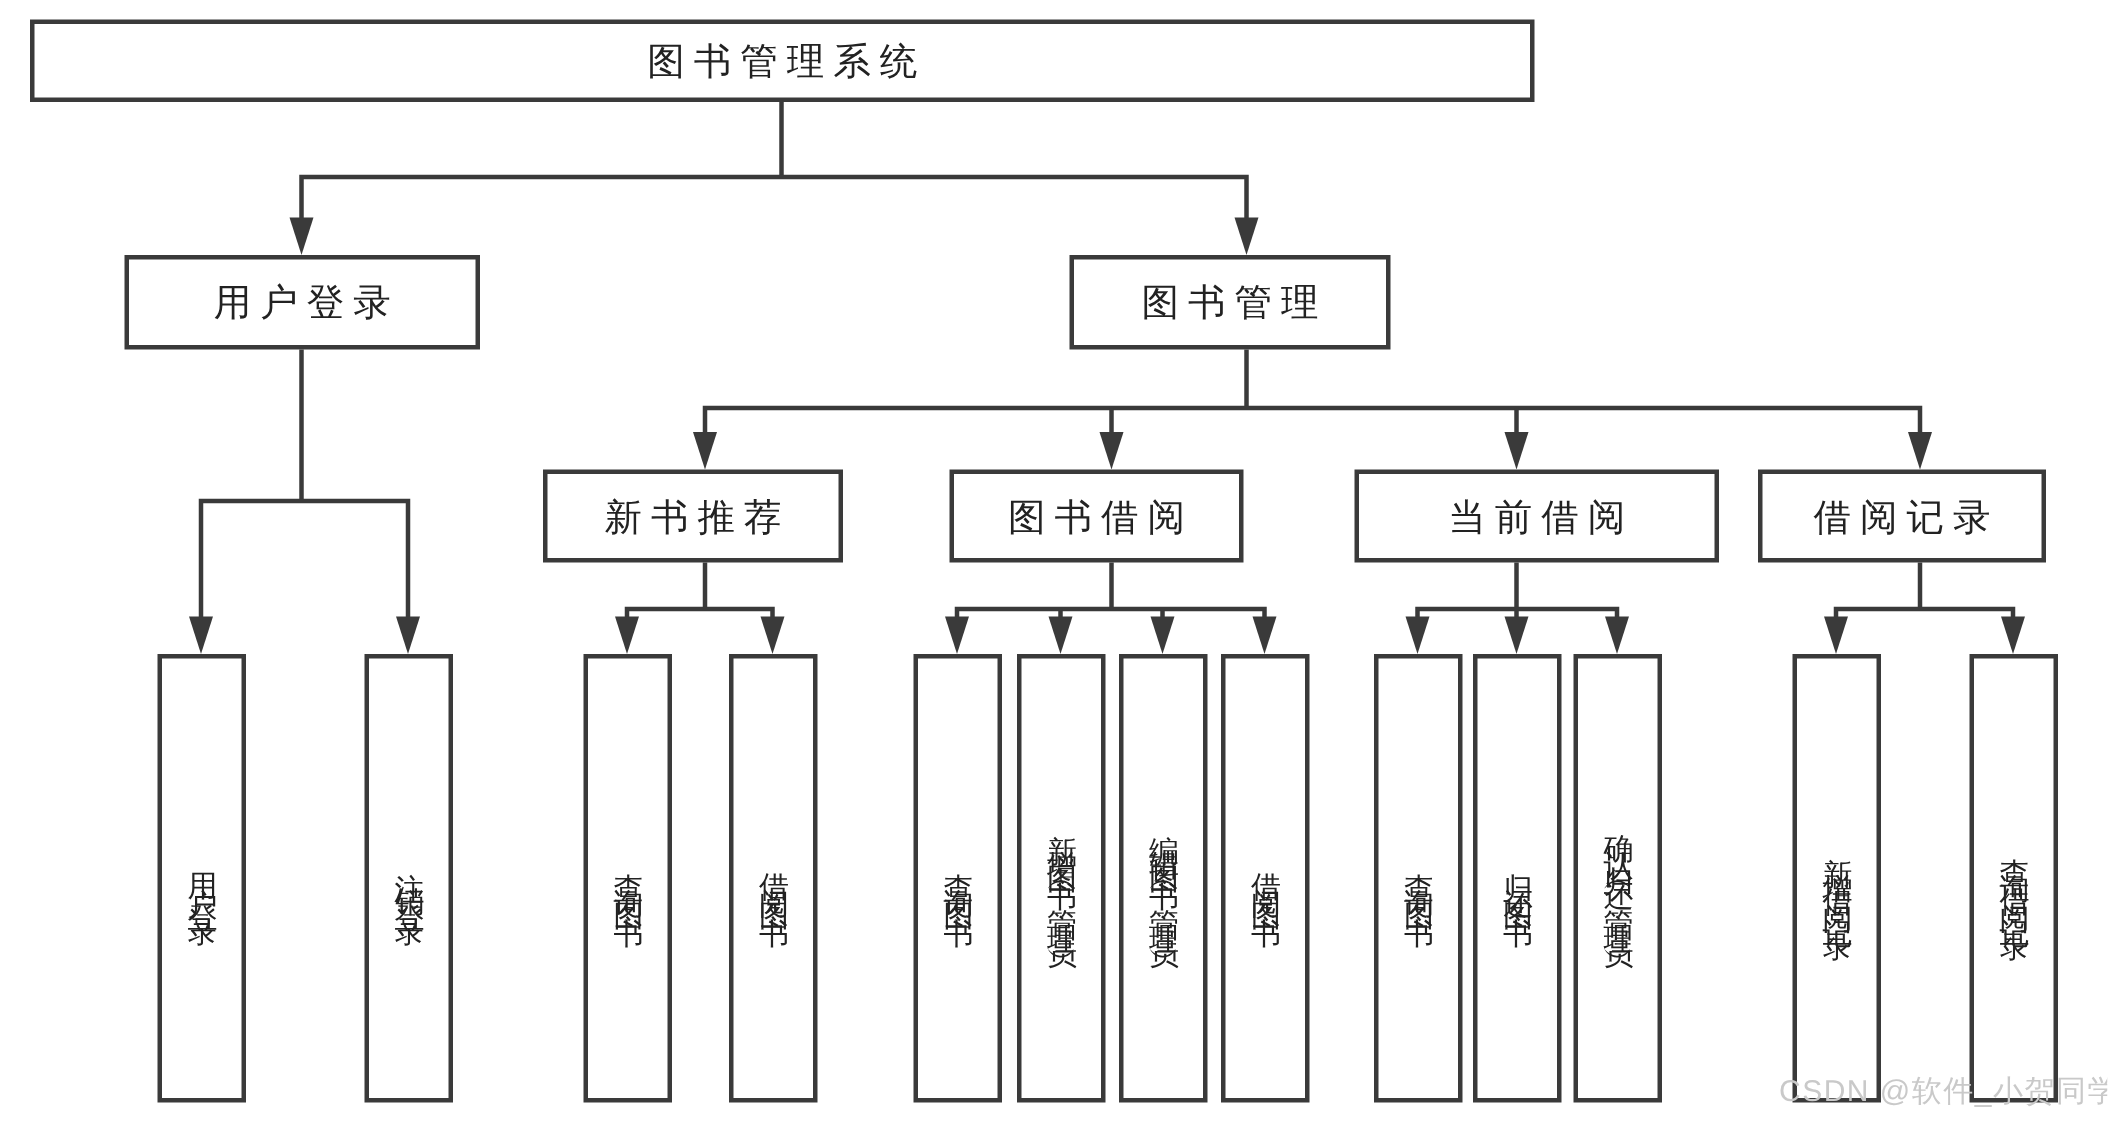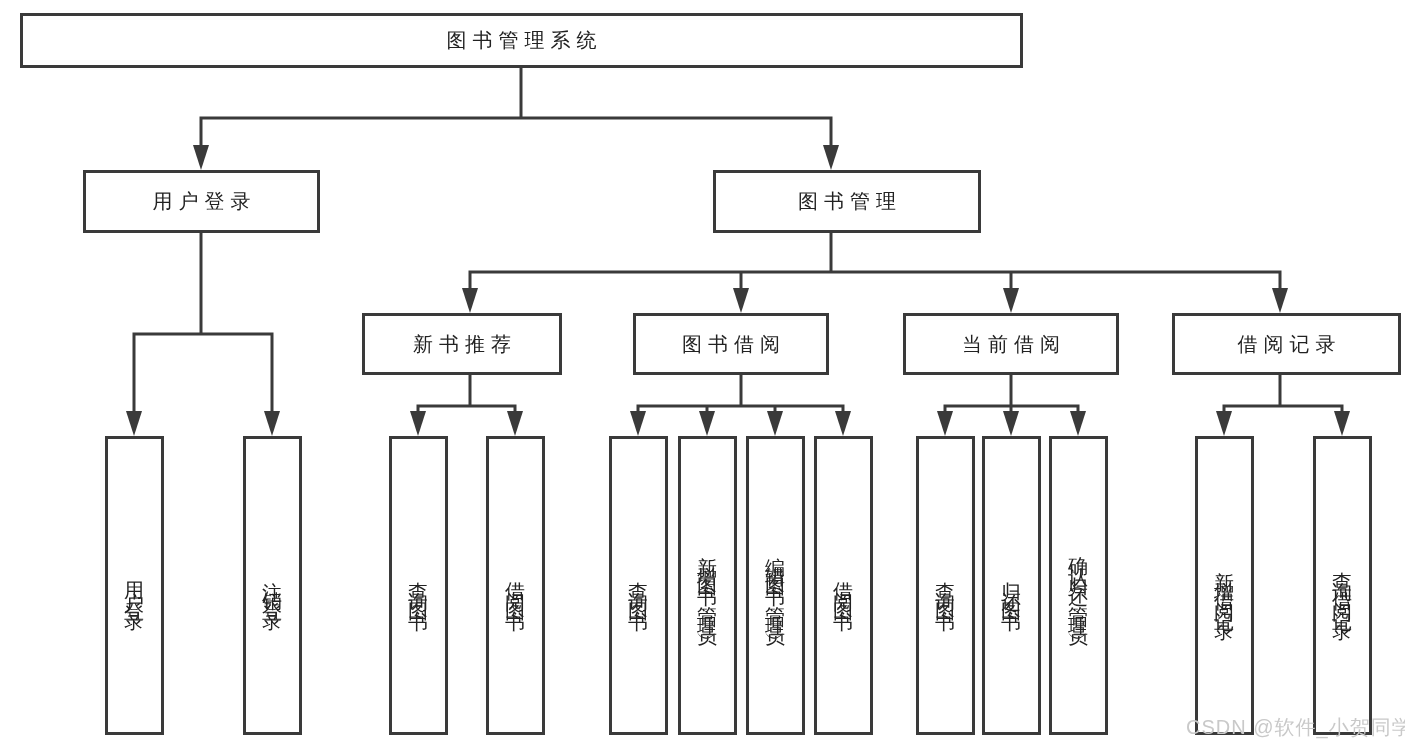--- a/index.html
+++ b/index.html
@@ -18,21 +18,21 @@
     position: absolute;
     box-sizing: border-box;
     border: 3px solid var(--line, #3a3a3a);
     background: #ffffff;
     display: flex;
     align-items: center;
     justify-content: center;
     color: var(--text, #222222);
   }
   .node.h .label {
-    font-size: 20px;
+    font-size: 25px;
     letter-spacing: 6px;
     text-indent: 6px;
     white-space: nowrap;
     color: var(--text, #222222);
   }
   .node.v .label {
     writing-mode: vertical-lr;
     font-size: 20px;
     letter-spacing: 10px;
     line-height: 1;
@@ -102,34 +102,34 @@
     <polygon points="1334,411 1350,411 1342,436"></polygon>
   </svg>
 
   <div class="node h" style="left:20px;top:13px;width:1003px;height:55px">
     <span class="label">图书管理系统</span>
   </div>
 
   <div class="node h" style="left:83px;top:170px;width:237px;height:63px">
     <span class="label">用户登录</span>
   </div>
-  <div class="node h" style="left:713px;top:170px;width:268px;height:63px">
+  <div class="node h" style="left:713px;top:170px;width:214px;height:63px">
     <span class="label">图书管理</span>
   </div>
 
   <div class="node h" style="left:362px;top:313px;width:200px;height:62px">
     <span class="label">新书推荐</span>
   </div>
   <div class="node h" style="left:633px;top:313px;width:196px;height:62px">
     <span class="label">图书借阅</span>
   </div>
-  <div class="node h" style="left:903px;top:313px;width:216px;height:62px">
+  <div class="node h" style="left:903px;top:313px;width:243px;height:62px">
     <span class="label">当前借阅</span>
   </div>
-  <div class="node h" style="left:1172px;top:313px;width:229px;height:62px">
+  <div class="node h" style="left:1172px;top:313px;width:192px;height:62px">
     <span class="label">借阅记录</span>
   </div>
 
   <div class="node v" style="left:105px;top:436px;width:59px;height:299px">
     <span class="label">用户登录</span>
   </div>
   <div class="node v" style="left:243px;top:436px;width:59px;height:299px">
     <span class="label">注销登录</span>
   </div>
 

